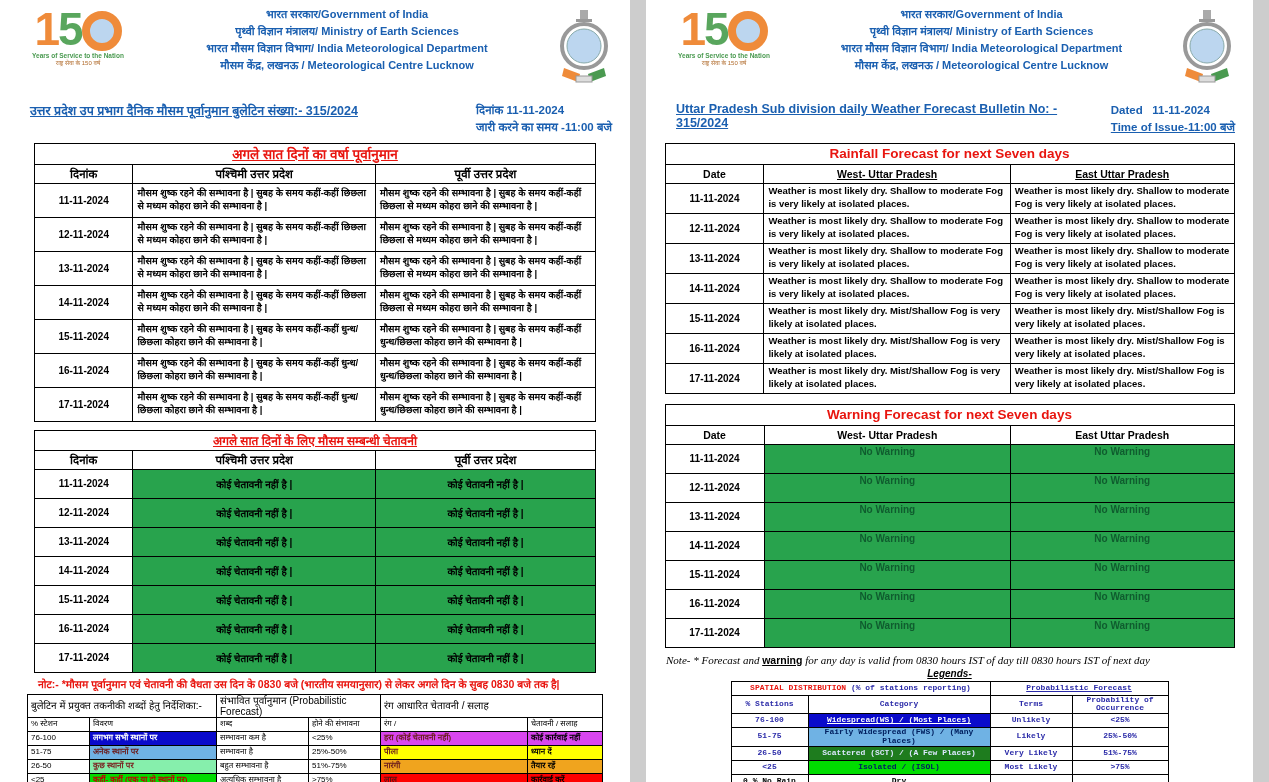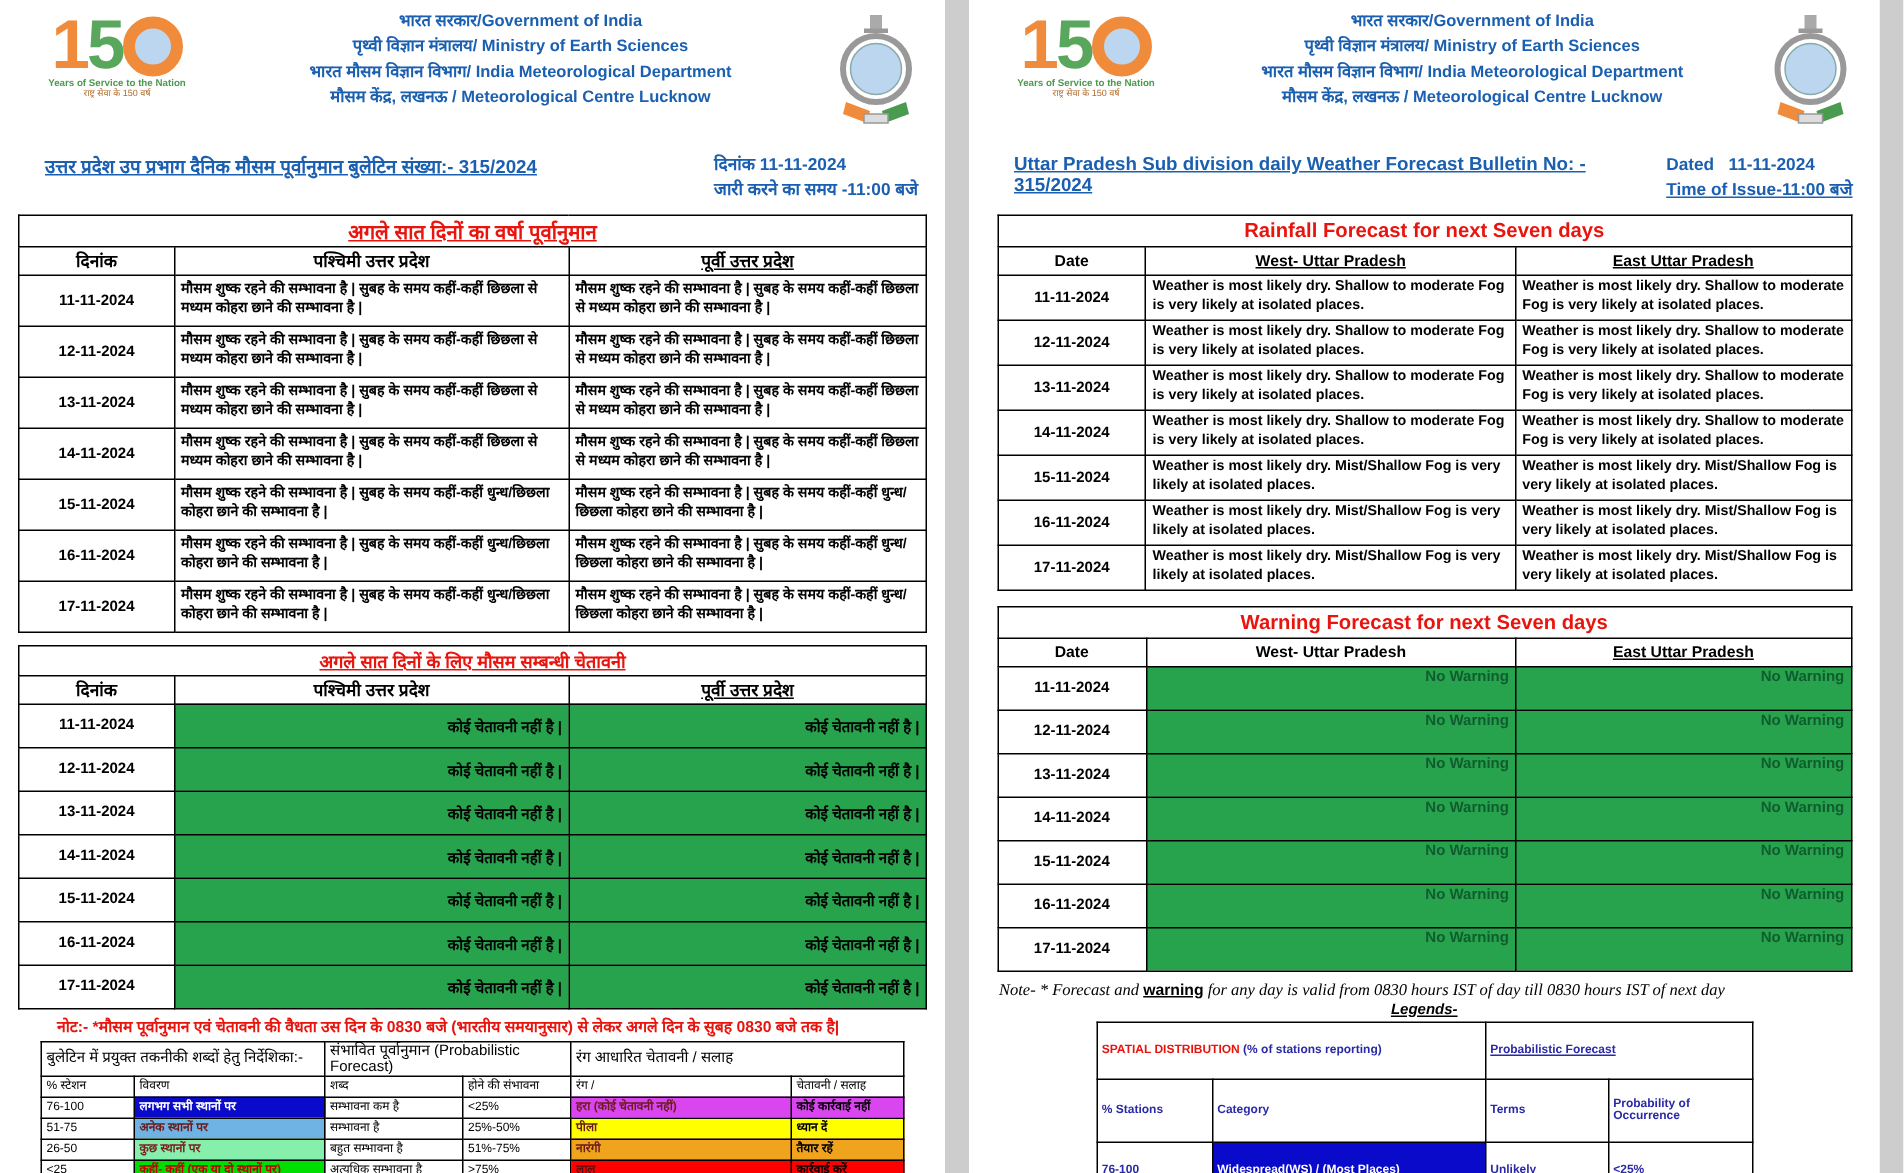--- a/index.html
+++ b/index.html
@@ -23,52 +23,52 @@
   .logo150 .cap2{font-size:6px;color:#b06a2a;}
   .orghead{flex:1;text-align:center;color:#1a5fb0;font-weight:bold;font-size:11px;line-height:1.55;}
   .emblem{width:64px;text-align:center;}
   
   .title-row{display:flex;justify-content:space-between;align-items:flex-start;padding:8px 18px 4px 30px;}
   .btitle{color:#1a5fb0;font-weight:bold;font-size:12.5px;text-decoration:underline;}
   .bdates{color:#1a5fb0;font-weight:bold;font-size:11.5px;text-align:left;line-height:1.5;white-space:nowrap;}
   .u{text-decoration:underline;}
   
   table{border-collapse:collapse;}
-  .tbl{width:606px;margin:2px auto 0 auto;}
+  .tbl{width:562px;margin:2px auto 0 auto;}
   .tbl td,.tbl th{border:1.6px solid #000;padding:1px 4px;vertical-align:middle;}
   .ttl{color:#e8150f;font-weight:bold;font-size:13.5px;text-align:center;height:18px;}
   .ttl.hindiu{text-decoration:underline;}
   .colh{font-weight:bold;font-size:11.5px;text-align:center;height:16px;}
   .datec{font-weight:bold;font-size:10px;text-align:center;white-space:nowrap;width:92px;}
   .cellt{font-weight:600;font-size:9.5px;line-height:1.35;}
   .rrow td{height:31px;}
   .wrow td{height:26px;}
-  .greenc{background:#28a34d;text-align:right;font-weight:bold;font-size:10px;}
+  .greenc{background:#28a34d;text-align:center;font-weight:bold;font-size:10px;}
   .greenc.eng{color:#0f5c2e;}
-  .westw{width:247px;} .eastw{width:223px;text-decoration:underline;}
+  .westw{width:247px;} .eastw{width:223px;}
   
   .lnote{color:#e8150f;font-weight:bold;font-size:10.5px;padding:4px 0 2px 38px;}
   .rnote{font-size:11px;font-style:italic;padding:6px 0 0 20px;font-family:"Liberation Serif","DejaVu Serif",serif;}
   .rnote b{font-style:normal;font-family:"Liberation Sans",sans-serif;font-size:10.5px;}
   .legends-lab{text-align:center;font-weight:bold;font-style:italic;text-decoration:underline;font-size:10px;margin:2px 0;}
   
   .lleg{width:576px;margin:1px auto 0 auto;}
   .lleg td{border:1.4px solid #000;font-size:8px;padding:0 3px;height:13px;line-height:1.1;}
   .lleg .gh{font-size:10px;}
   .bg-navy{background:#0a0acb;color:#fff;font-weight:bold;}
   .bg-lblue{background:#6fb2e4;color:#6b1d1d;font-weight:bold;}
   .bg-dgreen{background:#86efac;color:#7b1f1f;font-weight:bold;}
   .bg-bgreen{background:#00dd00;color:#c00000;font-weight:bold;}
   .bg-green{background:#d946ef;color:#6b1d1d;font-weight:bold;}
   .bg-yellow{background:#ffff00;color:#6b1d1d;font-weight:bold;}
   .bg-orange{background:#f0a41e;color:#6b1d1d;font-weight:bold;}
   .bg-red{background:#ff0000;color:#5a1010;font-weight:bold;}
   
   .rleg{width:438px;margin:1px auto 0 auto;}
-  .rleg td{border:1.4px solid #000;font-size:8px;padding:12px 3px;height:13px;text-align:left;line-height:1.1;}
+  .rleg td{border:1.4px solid #000;font-size:8px;padding:0 3px;height:13px;text-align:center;line-height:1.1;font-family:Liberation Mono, monospace;}
   .rleg .blue{color:#2a2aa8;font-weight:bold;}
   .rleg .redt{color:#e8150f;font-weight:bold;}
   .rleg .cat-navy{background:#0a0acb;color:#fff;font-weight:bold;text-decoration:underline;}
   .rleg .cat-lblue{background:#6fb2e4;color:#002060;font-weight:bold;}
   .rleg .cat-dgreen{background:#1e7c1e;color:#dce8ff;font-weight:bold;}
   .rleg .cat-bgreen{background:#00dd00;color:#002060;font-weight:bold;}
 </style>
 </head>
 <body>
 

